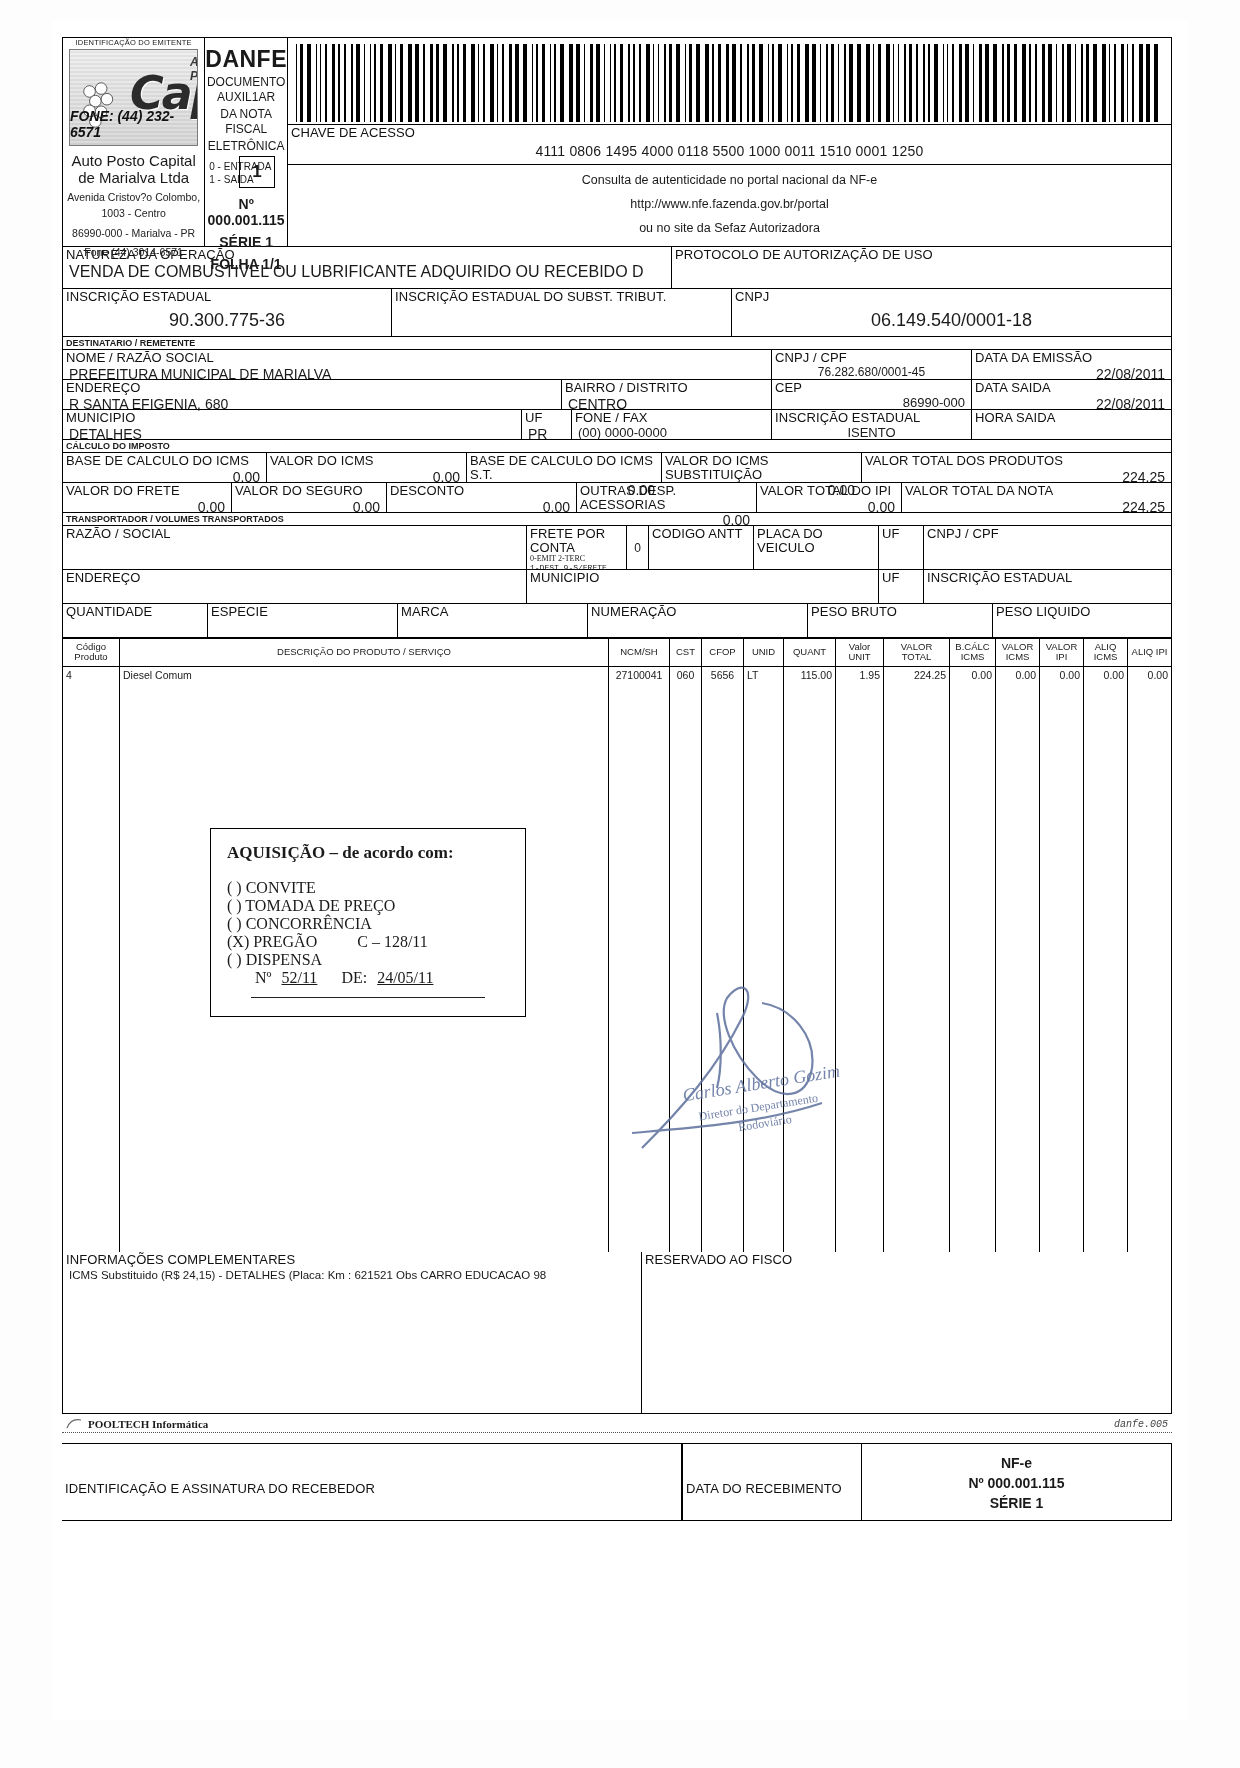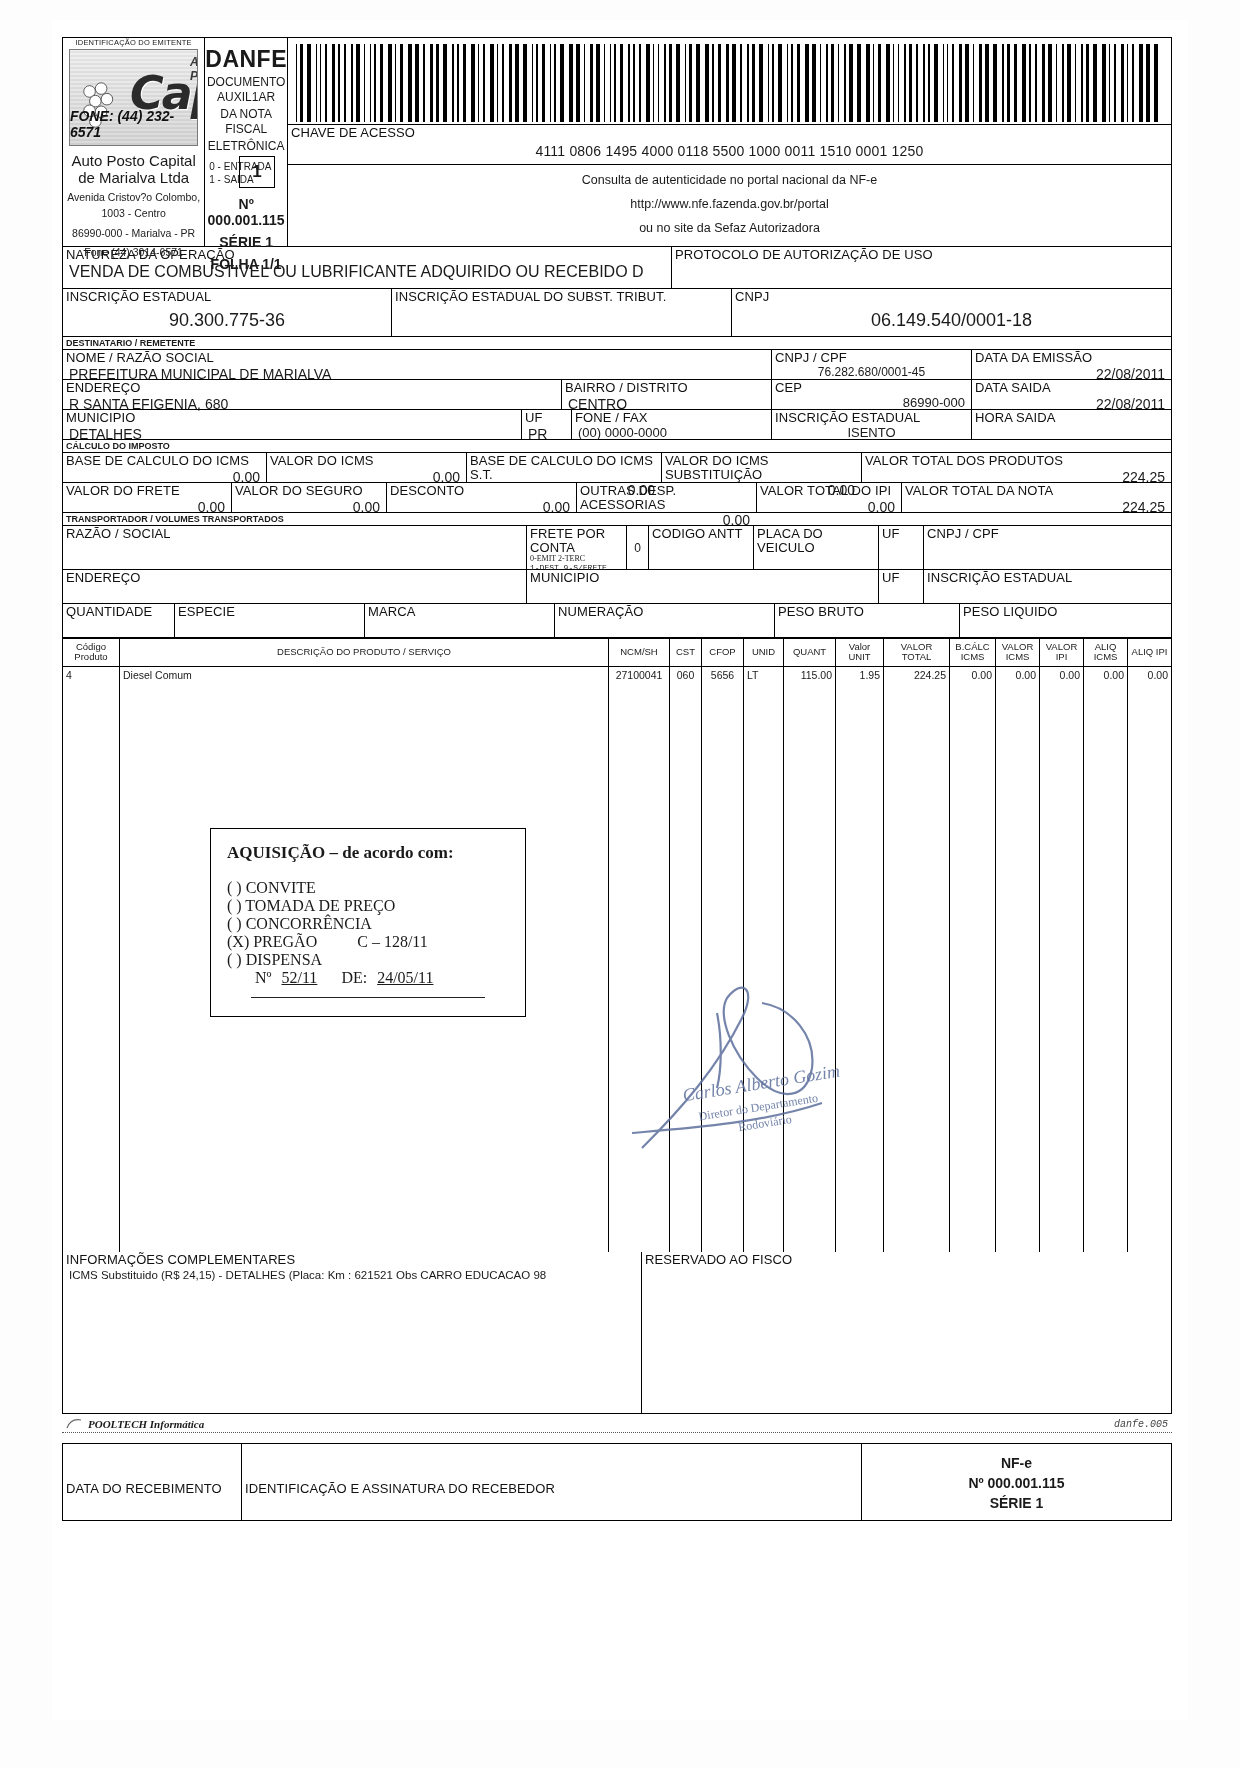--- a/index.html
+++ b/index.html
@@ -40,21 +40,21 @@
   .barcode i{display:block;background:#000;margin-right:1px;}
   .chave{font-size:14px;text-align:center;padding:3px 0 5px 0;letter-spacing:.2px;}
   .consulta{font-size:12.5px;text-align:center;line-height:1.45;padding:6px 4px 0 4px;}
   .sect{font-size:9px;font-weight:bold;padding:1px 3px;border:1px solid #000;border-top:0;}
   .cellv{font-size:15px;padding:0 8px;}
   
   table.prod{width:100%;border-collapse:collapse;table-layout:fixed;}
   table.prod th{border:1px solid #000;font-size:9.5px;font-weight:normal;line-height:1.1;padding:3px 1px;}
   table.prod td{border-left:1px solid #000;border-right:1px solid #000;font-size:10.5px;padding:2px 3px;vertical-align:top;}
   .u{text-decoration:underline;}
-  .foot-note{font-size:11px;font-style:italic;font-weight:bold;font-family:"Liberation Serif",serif;}
+  .foot-note{font-size:11px;font-weight:bold;font-family:"Liberation Serif",serif;}
   .dots{border-top:1px dotted #555;}
   .nfe-box{font-size:14px;font-weight:bold;text-align:center;line-height:1.4;}
   .tiny{font-size:8px;}
 </style>
 </head>
 <body>
 
 <div class="page">
   <div class="sheet">
     <div class="danfe">
@@ -550,21 +550,21 @@
         <div class="bx" style="width:45px;height:34px;border-top:0;border-left:0">
           <div class="lbl">UF</div>
           <div class="val"></div>
         </div>
         <div class="bx grow" style="height:34px;border-top:0;border-left:0">
           <div class="lbl">INSCRIÇÃO ESTADUAL</div>
           <div class="val"></div>
         </div>
       </div>
       <div class="row">
-        <div class="bx" style="width:113px;height:34px;border-top:0">
+        <div class="bx" style="width:146px;height:34px;border-top:0">
           <div class="lbl">QUANTIDADE</div>
           <div class="val"></div>
         </div>
         <div class="bx" style="width:190px;height:34px;border-top:0;border-left:0">
           <div class="lbl">ESPECIE</div>
           <div class="val"></div>
         </div>
         <div class="bx" style="width:190px;height:34px;border-top:0;border-left:0">
           <div class="lbl">MARCA</div>
           <div class="val"></div>
@@ -687,25 +687,25 @@
           <svg width="16" height="12" viewBox="0 0 16 12">
             <path d="M1,10 C4,2 10,1 15,2" stroke="#666" fill="none" stroke-width="1.2"></path>
           </svg>
           <span class="foot-note">POOLTECH Informática</span>
         </div>
         <div style="font-size:10px;font-family:Liberation Mono, monospace;font-style:italic;color:#444">danfe.005</div>
       </div>
       <div class="dots" style="margin:2px 0 10px 0"></div>
 
       <div class="row">
+        <div class="bx" style="width:620px;height:78px;border-left:0">
+          <div class="lbl" style="padding-top:38px">IDENTIFICAÇÃO E ASSINATURA DO RECEBEDOR</div>
+        </div>
         <div class="bx" style="width:180px;height:78px">
           <div class="lbl" style="padding-top:38px">DATA DO RECEBIMENTO</div>
-        </div>
-        <div class="bx" style="width:620px;height:78px;border-left:0">
-          <div class="lbl" style="padding-top:38px">IDENTIFICAÇÃO E ASSINATURA DO RECEBEDOR</div>
         </div>
         <div class="bx grow nfe-box" style="height:78px;border-left:0;padding-top:10px">
           <div>NF-e</div>
           <div>Nº 000.001.115</div>
           <div>SÉRIE 1</div>
         </div>
       </div>
 
     </div>
   </div>

